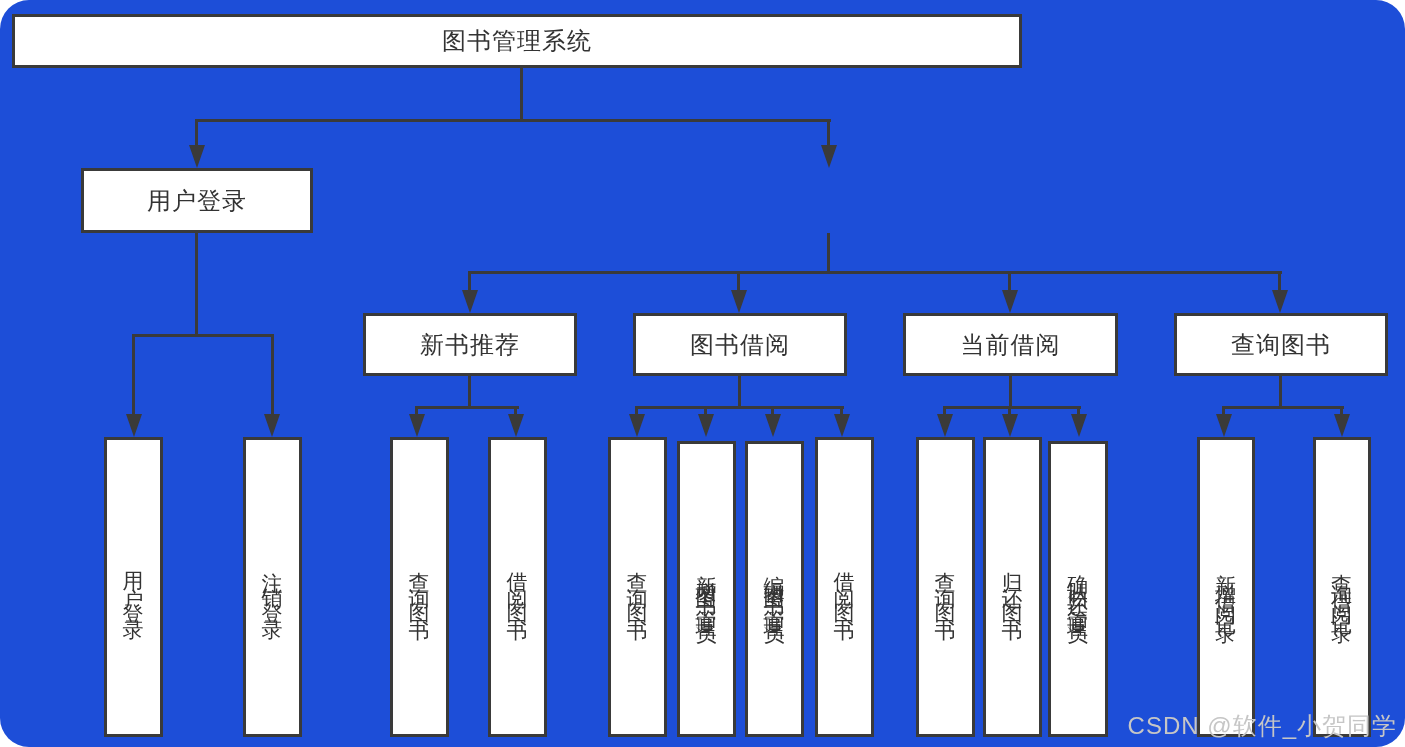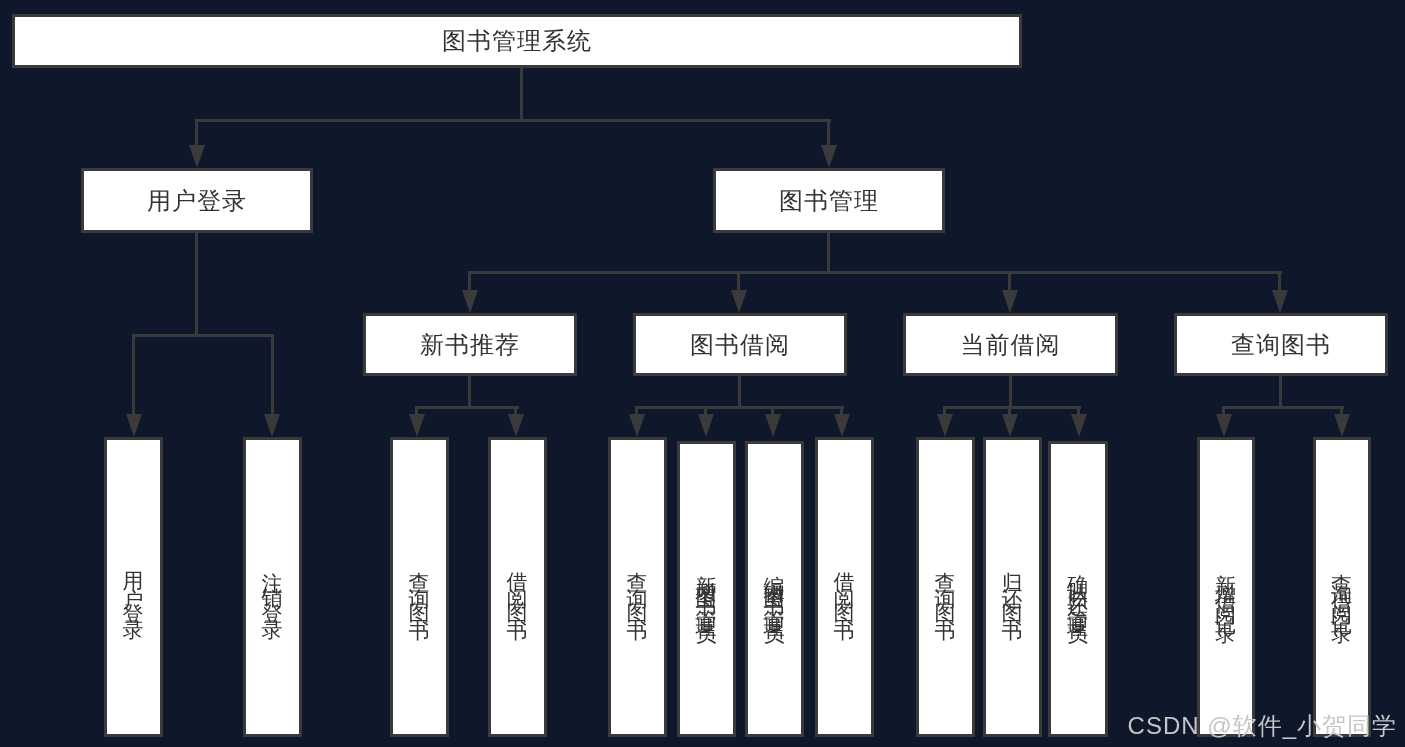--- a/index.html
+++ b/index.html
@@ -1,23 +1,24 @@
 <!DOCTYPE html>
 <html><head>
 <meta charset="utf-8">
 <style>
   html, body { margin: 0; padding: 0; background: #ffffff; }
   .canvas {
     position: relative;
     width: 1405px;
     height: 747px;
-    background: #0f172a;
+    background: #1d4ed8;
     font-family: "Liberation Sans", "DejaVu Sans", sans-serif;
     color: #333333;
     overflow: hidden;
+    border-radius: 29px;
   }
   .box {
     position: absolute;
     box-sizing: border-box;
     border: 3px solid #3a3a3a;
     background: #ffffff;
     display: flex;
     align-items: center;
     justify-content: center;
   }
@@ -67,23 +68,20 @@
 
   <div class="vline" style="left:520px; top:66px; height:56px;"></div>
   <div class="hline" style="left:196px; top:119px; width:635px;"></div>
   <div class="vline" style="left:195px; top:119px; height:28px;"></div>
   <div class="arrow" style="left:189px; top:145px;"></div>
   <div class="vline" style="left:827px; top:119px; height:28px;"></div>
   <div class="arrow" style="left:821px; top:145px;"></div>
 
   <div class="box hbox" style="left:81px; top:168px; width:232px; height:65px;">
     <span>用户登录</span>
-  </div>
-  <div class="box hbox" style="left:713px; top:168px; width:232px; height:65px;">
-    <span>图书管理</span>
   </div>
 
   <div class="vline" style="left:195px; top:233px; height:103px;"></div>
   <div class="hline" style="left:132px; top:334px; width:142px;"></div>
   <div class="vline" style="left:132px; top:334px; height:83px;"></div>
   <div class="arrow" style="left:126px; top:414px;"></div>
   <div class="vline" style="left:271px; top:334px; height:83px;"></div>
   <div class="arrow" style="left:264px; top:414px;"></div>
 
   <div class="vline" style="left:827px; top:233px; height:41px;"></div>

